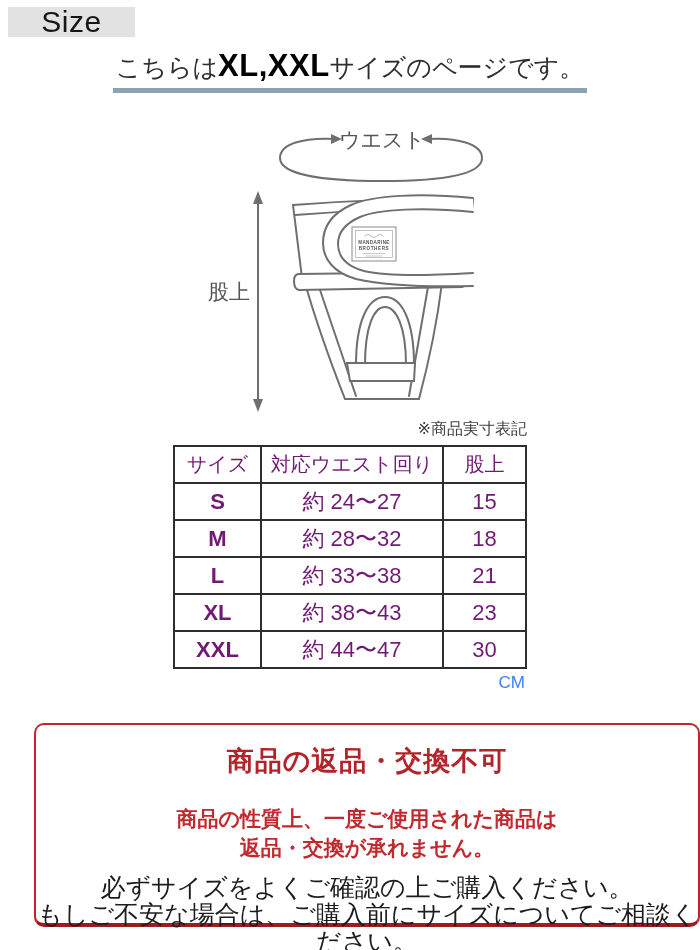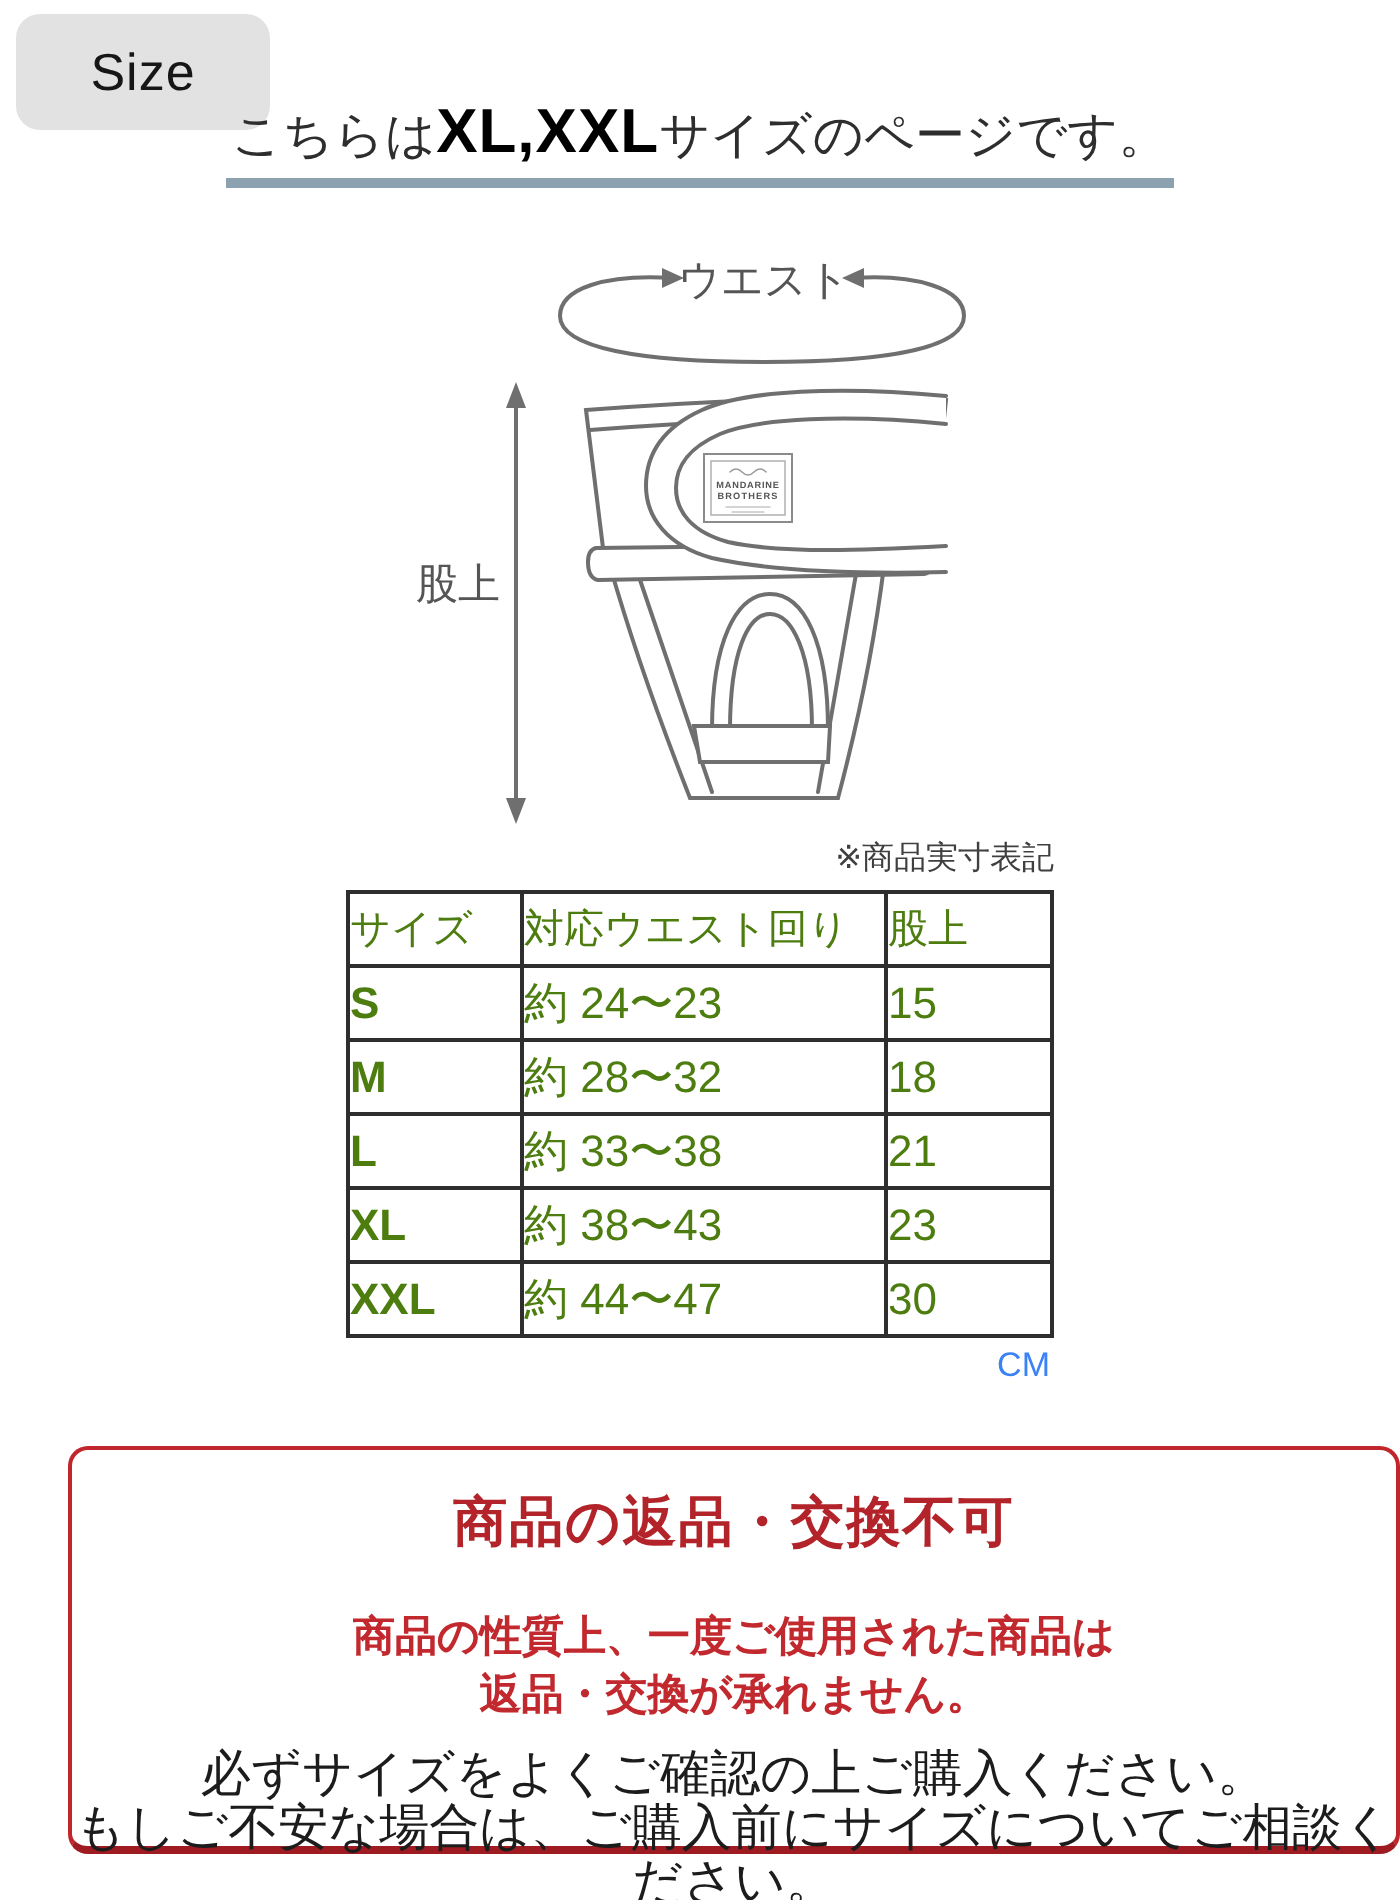--- a/index.html
+++ b/index.html
@@ -7,24 +7,24 @@
   body {
     width: 700px; height: 950px;
     position: relative;
     font-family: "Liberation Sans", "DejaVu Sans", sans-serif;
     overflow: hidden;
   }
 
   
   .size-label {
     position: absolute; left: 8px; top: 7px;
-    width: 127px; height: 58px;
+    width: 127px; height: 30px;
     background: #e2e2e2;
     display: flex; align-items: center; justify-content: center;
-    font-size: 26px; color: #161616; letter-spacing: 0.5px; border-radius: 12px;
+    font-size: 30px; color: #161616; letter-spacing: 0.5px;
   }
 
   
   .heading-wrap {
     position: absolute; left: 0; top: 48px; width: 700px;
     text-align: center;
   }
   .heading {
     display: inline-block;
     border-bottom: 5px solid #8da2b0;
@@ -46,23 +46,23 @@
   }
 
   
   .size-table {
     position: absolute; left: 173px; top: 445px;
     border-collapse: collapse;
     table-layout: fixed;
   }
   .size-table td, .size-table th {
     border: 2px solid #2e2e2e;
-    text-align: left; vertical-align: middle;
+    text-align: center; vertical-align: middle;
     height: 37px;
-    color: #4d7c0f;
+    color: #701a75;
     background: #fff;
   }
   .size-table th { font-size: 20px; font-weight: normal; }
   .size-table td { font-size: 22px; }
   .size-table td.size-cell { font-weight: bold; font-size: 22px; }
   .col-size  { width: 87px; }
   .col-waist { width: 182px; }
   .col-rise  { width: 83px; }
 
   .unit {
@@ -156,21 +156,21 @@
       <col class="col-rise">
   </colgroup>
   <tbody>
       <tr>
     <th>サイズ</th>
     <th>対応ウエスト回り</th>
     <th>股上</th>
   </tr>
   <tr>
     <td class="size-cell">S</td>
-    <td>約 24〜23</td>
+    <td>約 24〜27</td>
     <td>15</td>
   </tr>
   <tr>
     <td class="size-cell">M</td>
     <td>約 28〜32</td>
     <td>18</td>
   </tr>
   <tr>
     <td class="size-cell">L</td>
     <td>約 33〜38</td>

